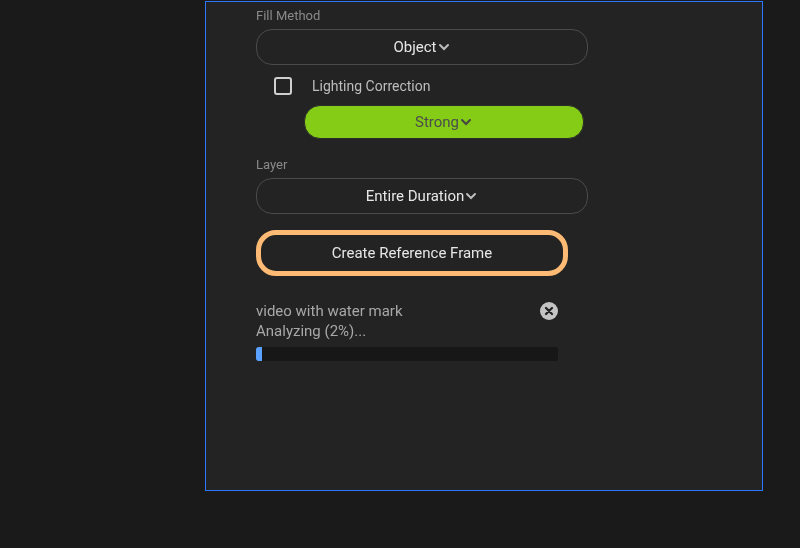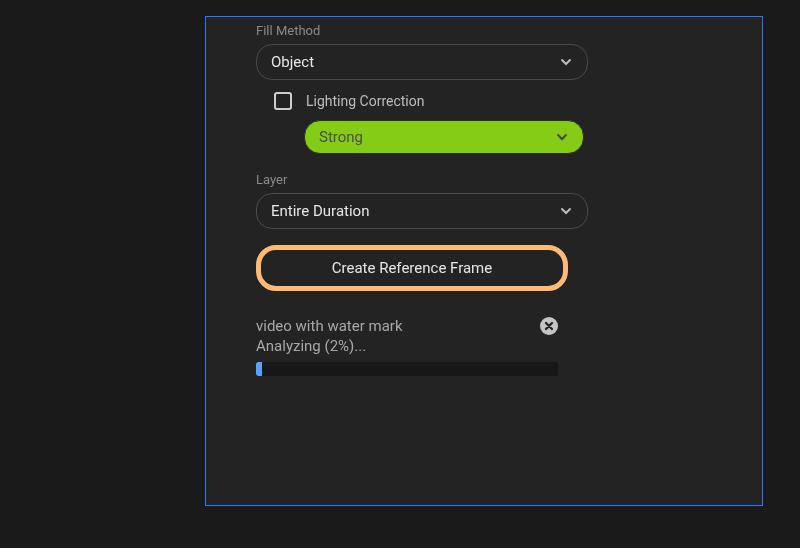--- a/index.html
+++ b/index.html
@@ -12,21 +12,21 @@
     -webkit-font-smoothing:antialiased;
   }
   
   .page{
     width:800px;height:548px;
     background:#1a1a1a;
     position:relative;
   }
   .panel-outline{
     position:absolute;
-    top:16px;
+    top:1px;
     left:205px;
     width:558px;
     height:490px;
     border:1px solid #2a78ff;
     background:#232323;
     box-sizing:border-box;
   }
   .panel-content{
     padding:6px 40px 0 50px;
     box-sizing:border-box;
@@ -40,39 +40,39 @@
 
   
   .dropdown{
     position:relative;
     height:34px;
     border:1px solid #4b4b4b;
     border-radius:16px;
     display:flex;
     align-items:center;
     padding:0 14px;
-    justify-content:space-between;
+    justify-content:center;
     color:#e6e6e6;
     font-size:15px;
     cursor:pointer;
   }
   .dropdown.wide{
     width:302px;
   }
   .dropdown .chev{
     width:14px;height:14px;position:relative;
   }
   .chev svg{width:14px;height:14px;display:block}
   .chev svg path{stroke:#bdbdbd;stroke-width:2;fill:none;stroke-linecap:round}
 
   
   .sub-row{
     display:flex;align-items:center;
     margin:12px 0 10px 18px;
-    gap:14px;
+    gap:20px;
   }
   .checkbox{
     width:18px;height:18px;
     border:2px solid #cfcfcf;
     border-radius:3px;
     box-sizing:border-box;
     cursor:pointer;
   }
   .sub-row .lab{
     font-size:14px;color:#bdbdbd;

